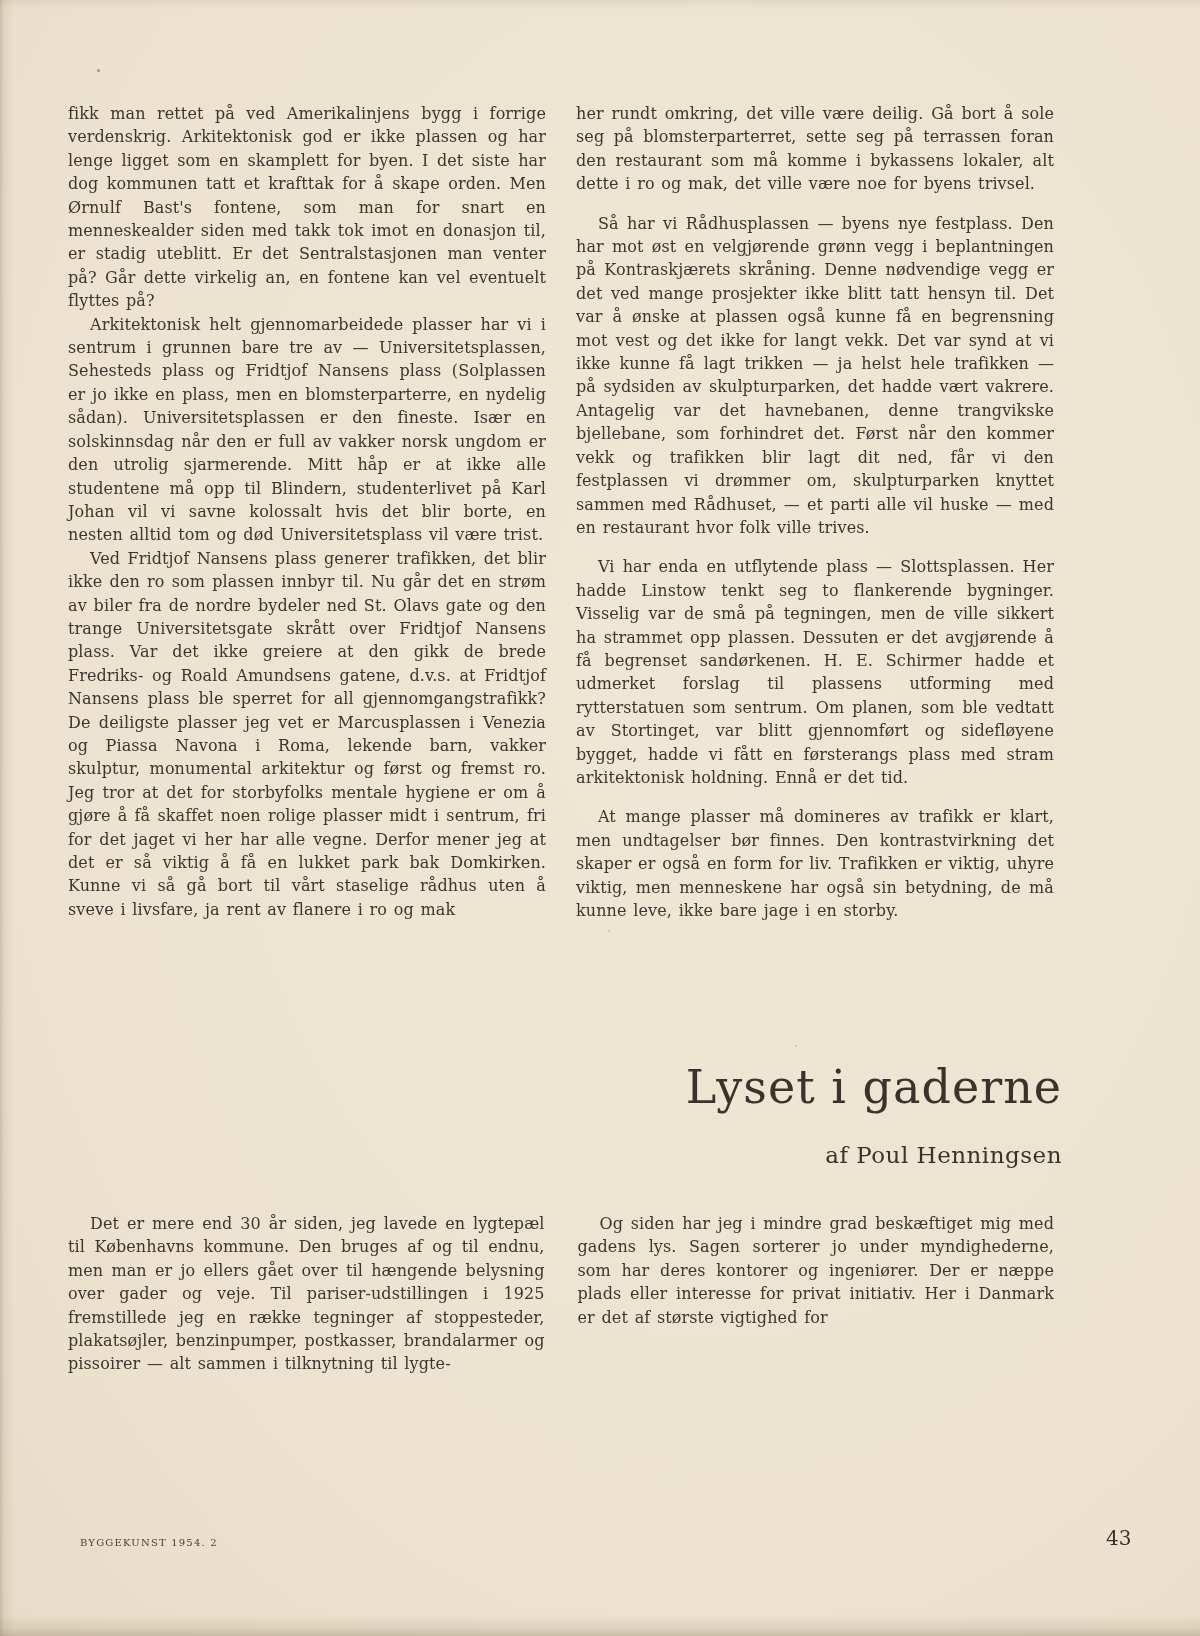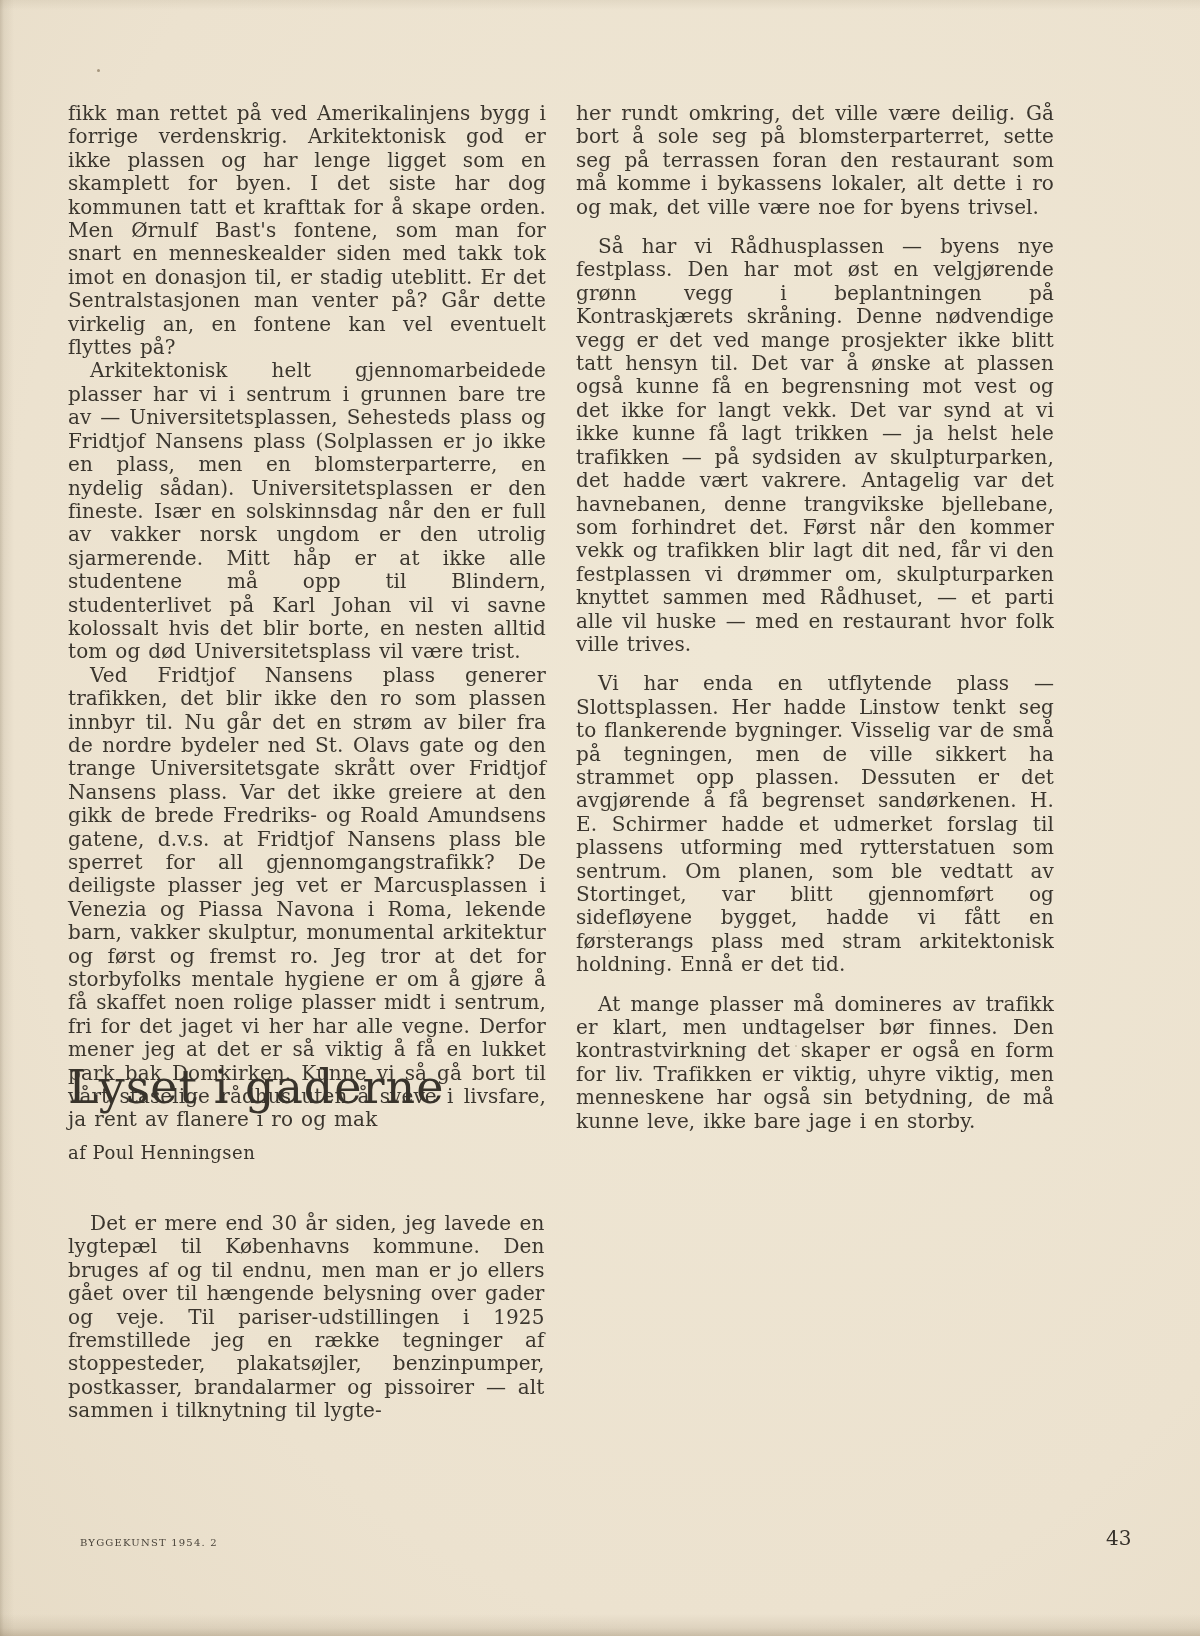--- a/index.html
+++ b/index.html
@@ -33,50 +33,50 @@
     position: absolute;
     left: 68px;
     width: 986px;
     display: flex;
     gap: 30px;
   }
   .top-article { top: 102px; }
   .bottom-article { top: 1212px; gap: 33px; }
   .col {
     width: 478px;
-    font-size: 20px;
+    font-size: 16px;
     line-height: 23.4px;
     text-align: justify;
     letter-spacing: 0.1px;
     word-spacing: 1.5px;
     color: #3b362e;
   }
   .col p {
     margin: 0;
   }
   .col p.ind { text-indent: 22px; }
   .col p.gap { margin-top: 16px; }
   .article-header {
     position: absolute;
-    left: 68px;
+    left: 76px;
     top: 1060px;
     width: 986px;
-    text-align: left;
+    text-align: right;
     color: #38332b;
   }
   .article-header h1 {
     margin: 0;
     font-size: 46px;
     font-weight: normal;
     line-height: 1.2;
     letter-spacing: 1px;
   }
   .article-header .byline {
     margin-top: 27px;
-    font-size: 18px;
+    font-size: 23px;
     letter-spacing: 0.5px;
   }
   .footer-journal {
     position: absolute;
     left: 80px;
     top: 1537px;
     font-size: 10px;
     letter-spacing: 1.2px;
     color: #49433a;
   }
@@ -114,19 +114,20 @@
   <header class="article-header">
     <h1>Lyset i gaderne</h1>
     <div class="byline">af Poul Henningsen</div>
   </header>
 
   <section class="columns bottom-article">
     <div class="col">
       <p class="ind">Det er mere end 30 år siden, jeg lavede en lygtepæl til Københavns kommune. Den bruges af og til endnu, men man er jo ellers gået over til hængende belysning over gader og veje. Til pariser-udstillingen i 1925 fremstillede jeg en række tegninger af stoppesteder, plakatsøjler, benzinpumper, postkasser, brandalarmer og pissoirer — alt sammen i tilknytning til lygte-</p>
     </div>
     <div class="col">
+      <p class="ind">Og siden har jeg i mindre grad beskæftiget mig med gadens lys. Sagen sorterer jo under myndighederne, som har deres kontorer og ingeniører. Der er næppe plads eller interesse for privat initiativ. Her i Danmark er det af største vigtighed for</p>
     </div>
   </section>
 
   <span class="footer-journal">BYGGEKUNST 1954. 2</span>
   <span class="footer-pagenum">43</span>
 
 </div>
 
 </body></html>

